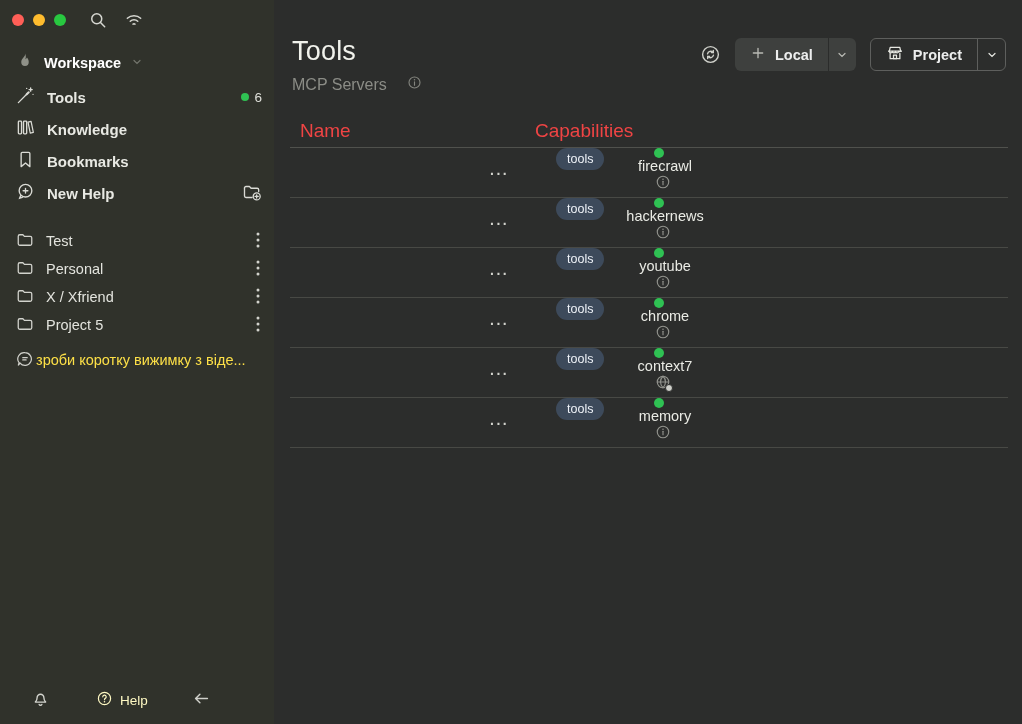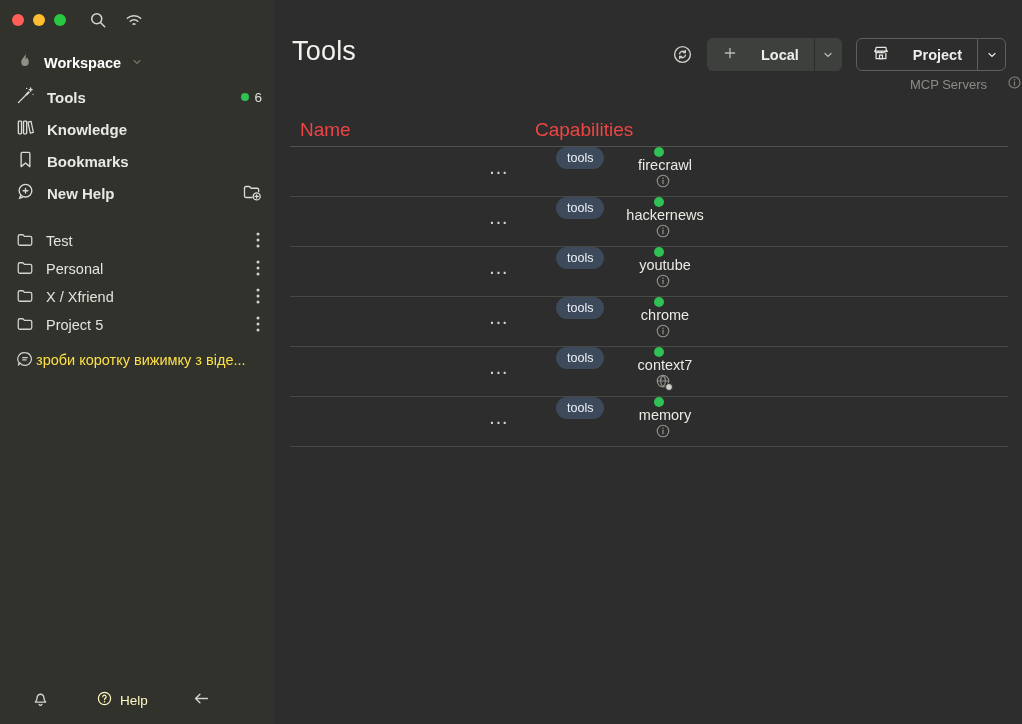--- a/index.html
+++ b/index.html
@@ -32,27 +32,27 @@
   .chat-label { overflow:hidden; text-overflow:ellipsis; }
 
   .sidebar-footer { position:absolute; left:0; right:0; bottom:0; height:48px; display:flex; align-items:center; color:#d4d5cf; }
   .footer-bell { margin-left:31px; cursor:pointer; color:#d4d5cf; }
   .help-group { margin-left:46px; display:flex; align-items:center; gap:7px; font-size:13.5px; color:#fef9c3; cursor:pointer; }
   .footer-arrow { margin-left:44px; cursor:pointer; color:#cfd0ca; }
 
   
   .main { flex:1; position:relative; background:#2c2d2c; }
   .page-title { margin:36px 0 0 18px; font-size:27px; font-weight:500; color:#f1f2ec; letter-spacing:.2px; }
-  .page-subtitle { margin:8px 0 0 18px; display:flex; align-items:center; gap:20px; color:#8b8c86; font-size:13px;justify-content:flex-end; }
+  .page-subtitle { margin:8px 0 0 18px; display:flex; align-items:center; gap:20px; color:#8b8c86; font-size:16px; }
   .page-subtitle svg { color:#83847e; }
 
   .header-actions { position:absolute; top:38px; right:16px; display:flex; align-items:center; gap:14px; }
   .icon-btn { color:#cfd0ca; cursor:pointer; display:flex; align-items:center; }
   .split-btn { display:flex; align-items:stretch; height:33px; border-radius:6px; overflow:hidden; font-weight:700; font-size:14.5px; color:#eceded; cursor:pointer; }
-  .split-btn .seg-main { display:flex; align-items:center; gap:23px; padding:0 15px; }
+  .split-btn .seg-main { display:flex; align-items:center; gap:9px; padding:0 15px; }
   .split-btn .seg-caret { width:27px; display:flex; align-items:center; justify-content:center; color:#c9cac4; }
   .btn-local { background:#3e403e; }
   .btn-local .seg-main { border-right:1px solid rgba(20,20,20,.45); }
   .btn-local svg { color:#b9bab4; }
   .btn-market { border:1px solid #5e5f5d; background:transparent; }
   .btn-market .seg-main { border-right:1px solid #5e5f5d; }
   .btn-market svg { color:#e6e7e1; }
 
   .server-table { margin:20px 14px 0 16px; }
   .thead { position:relative; height:34px; border-bottom:1px solid #50514d; color:#ef4444; font-size:19px; }

